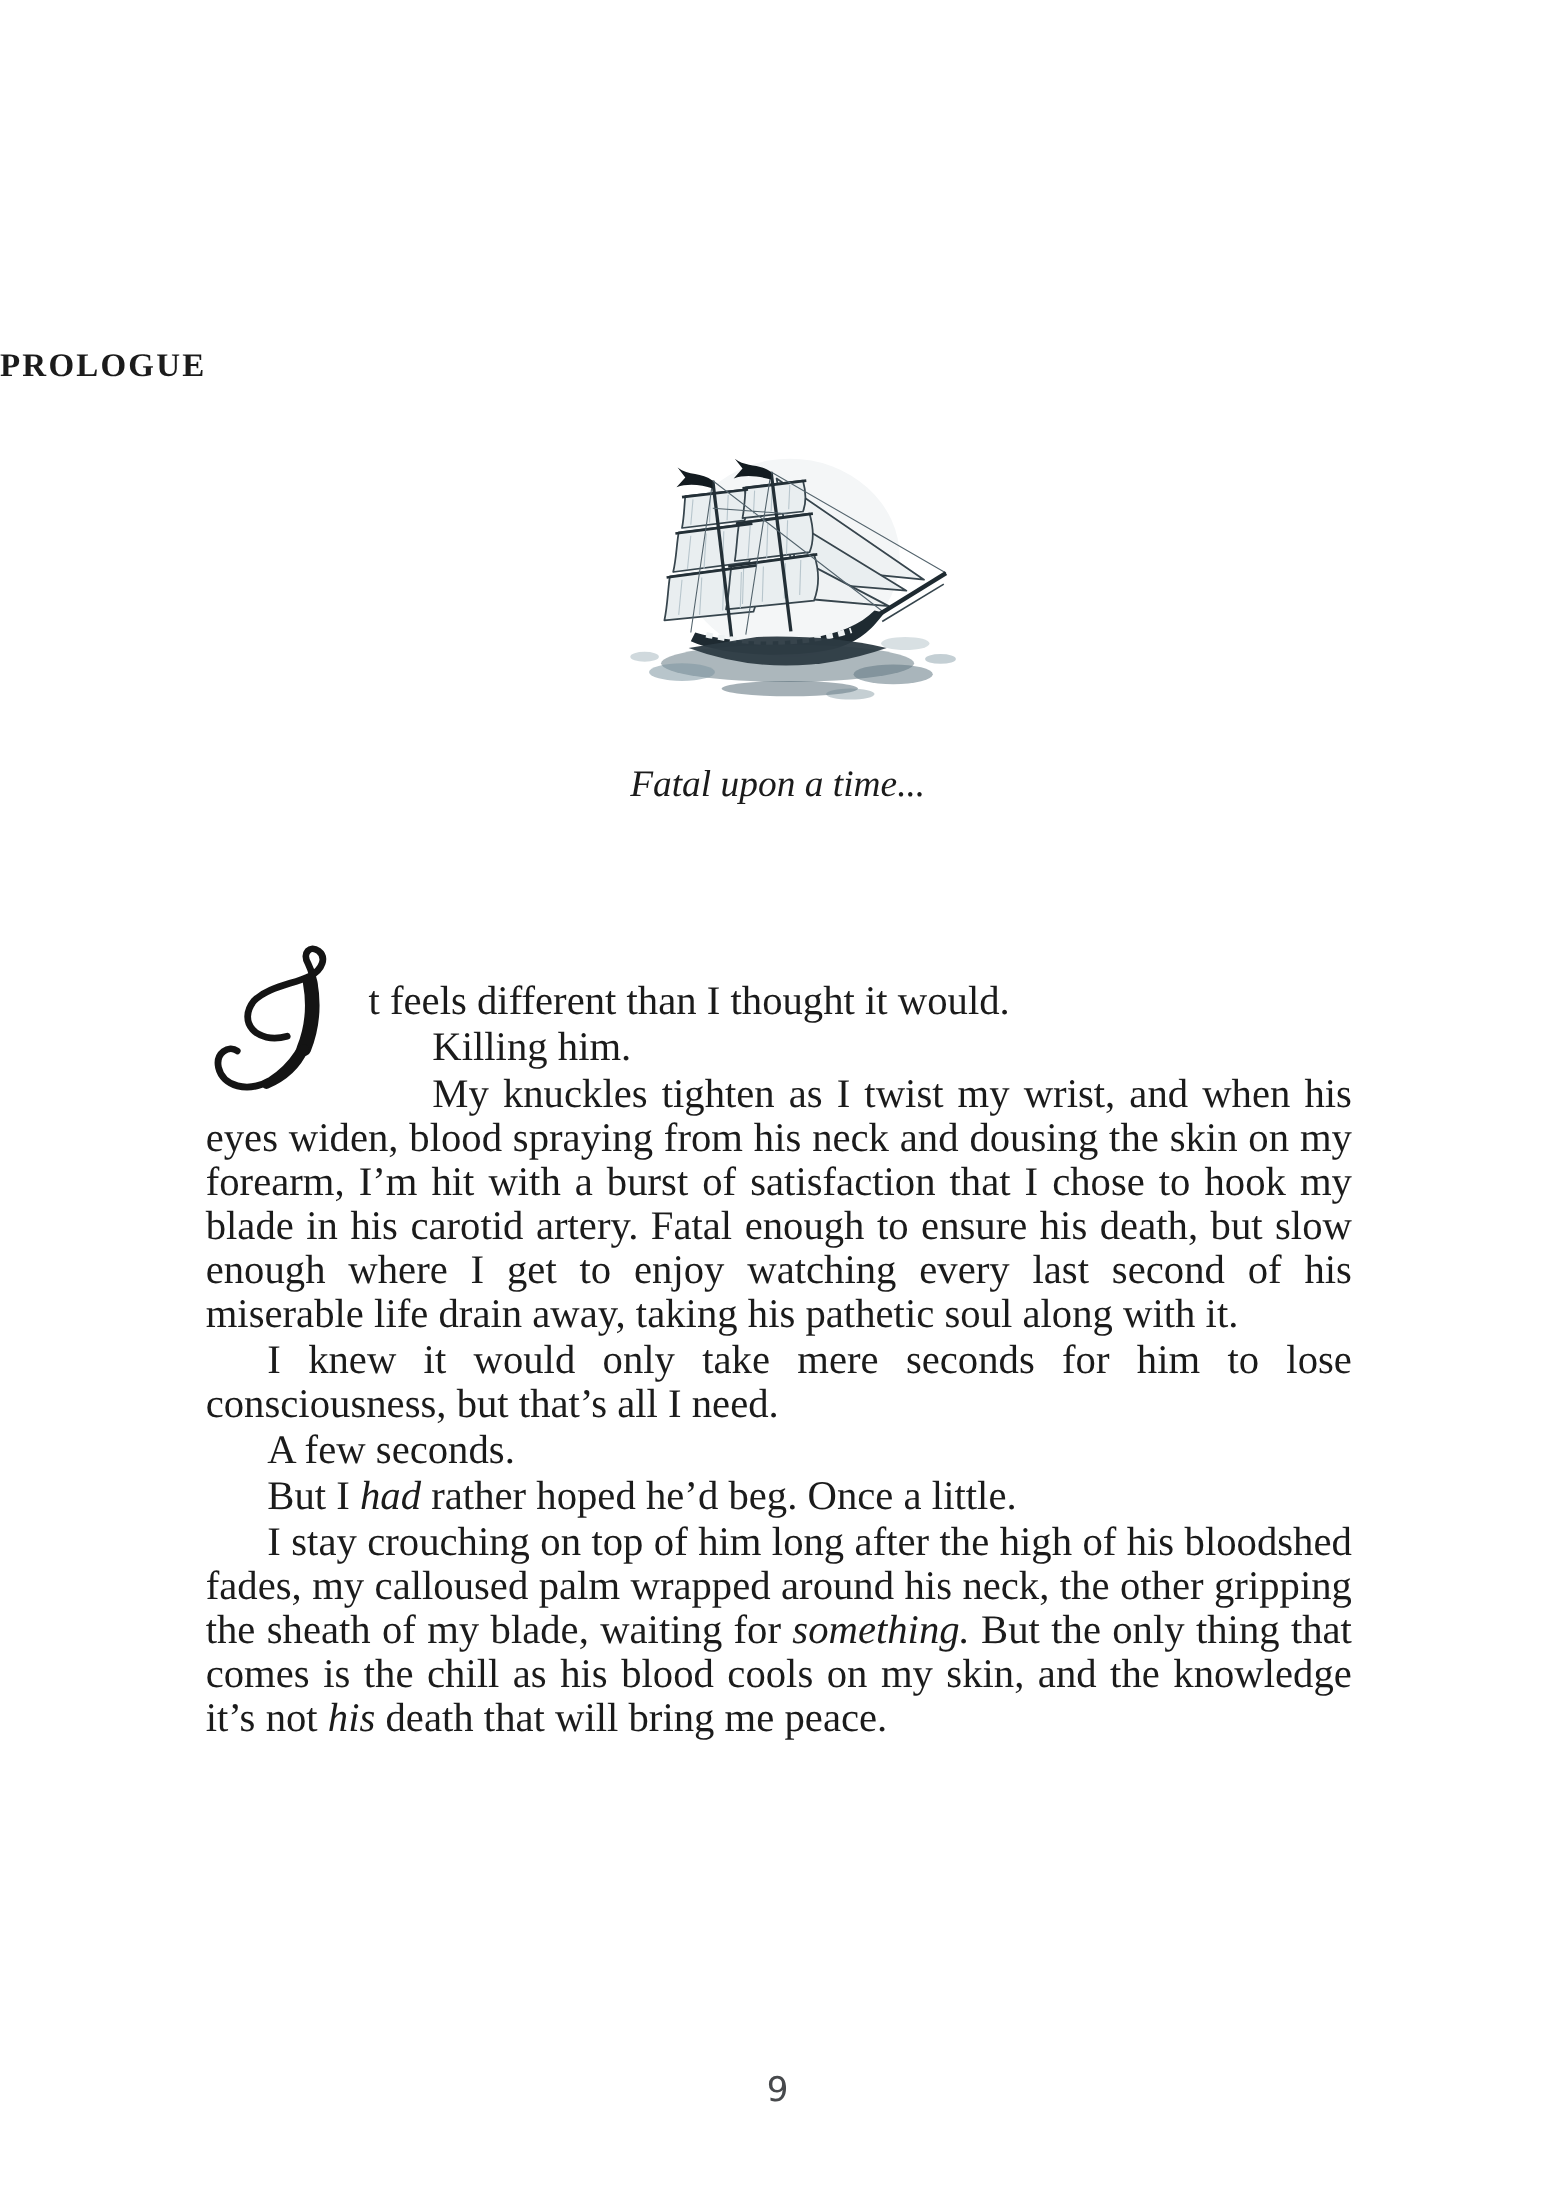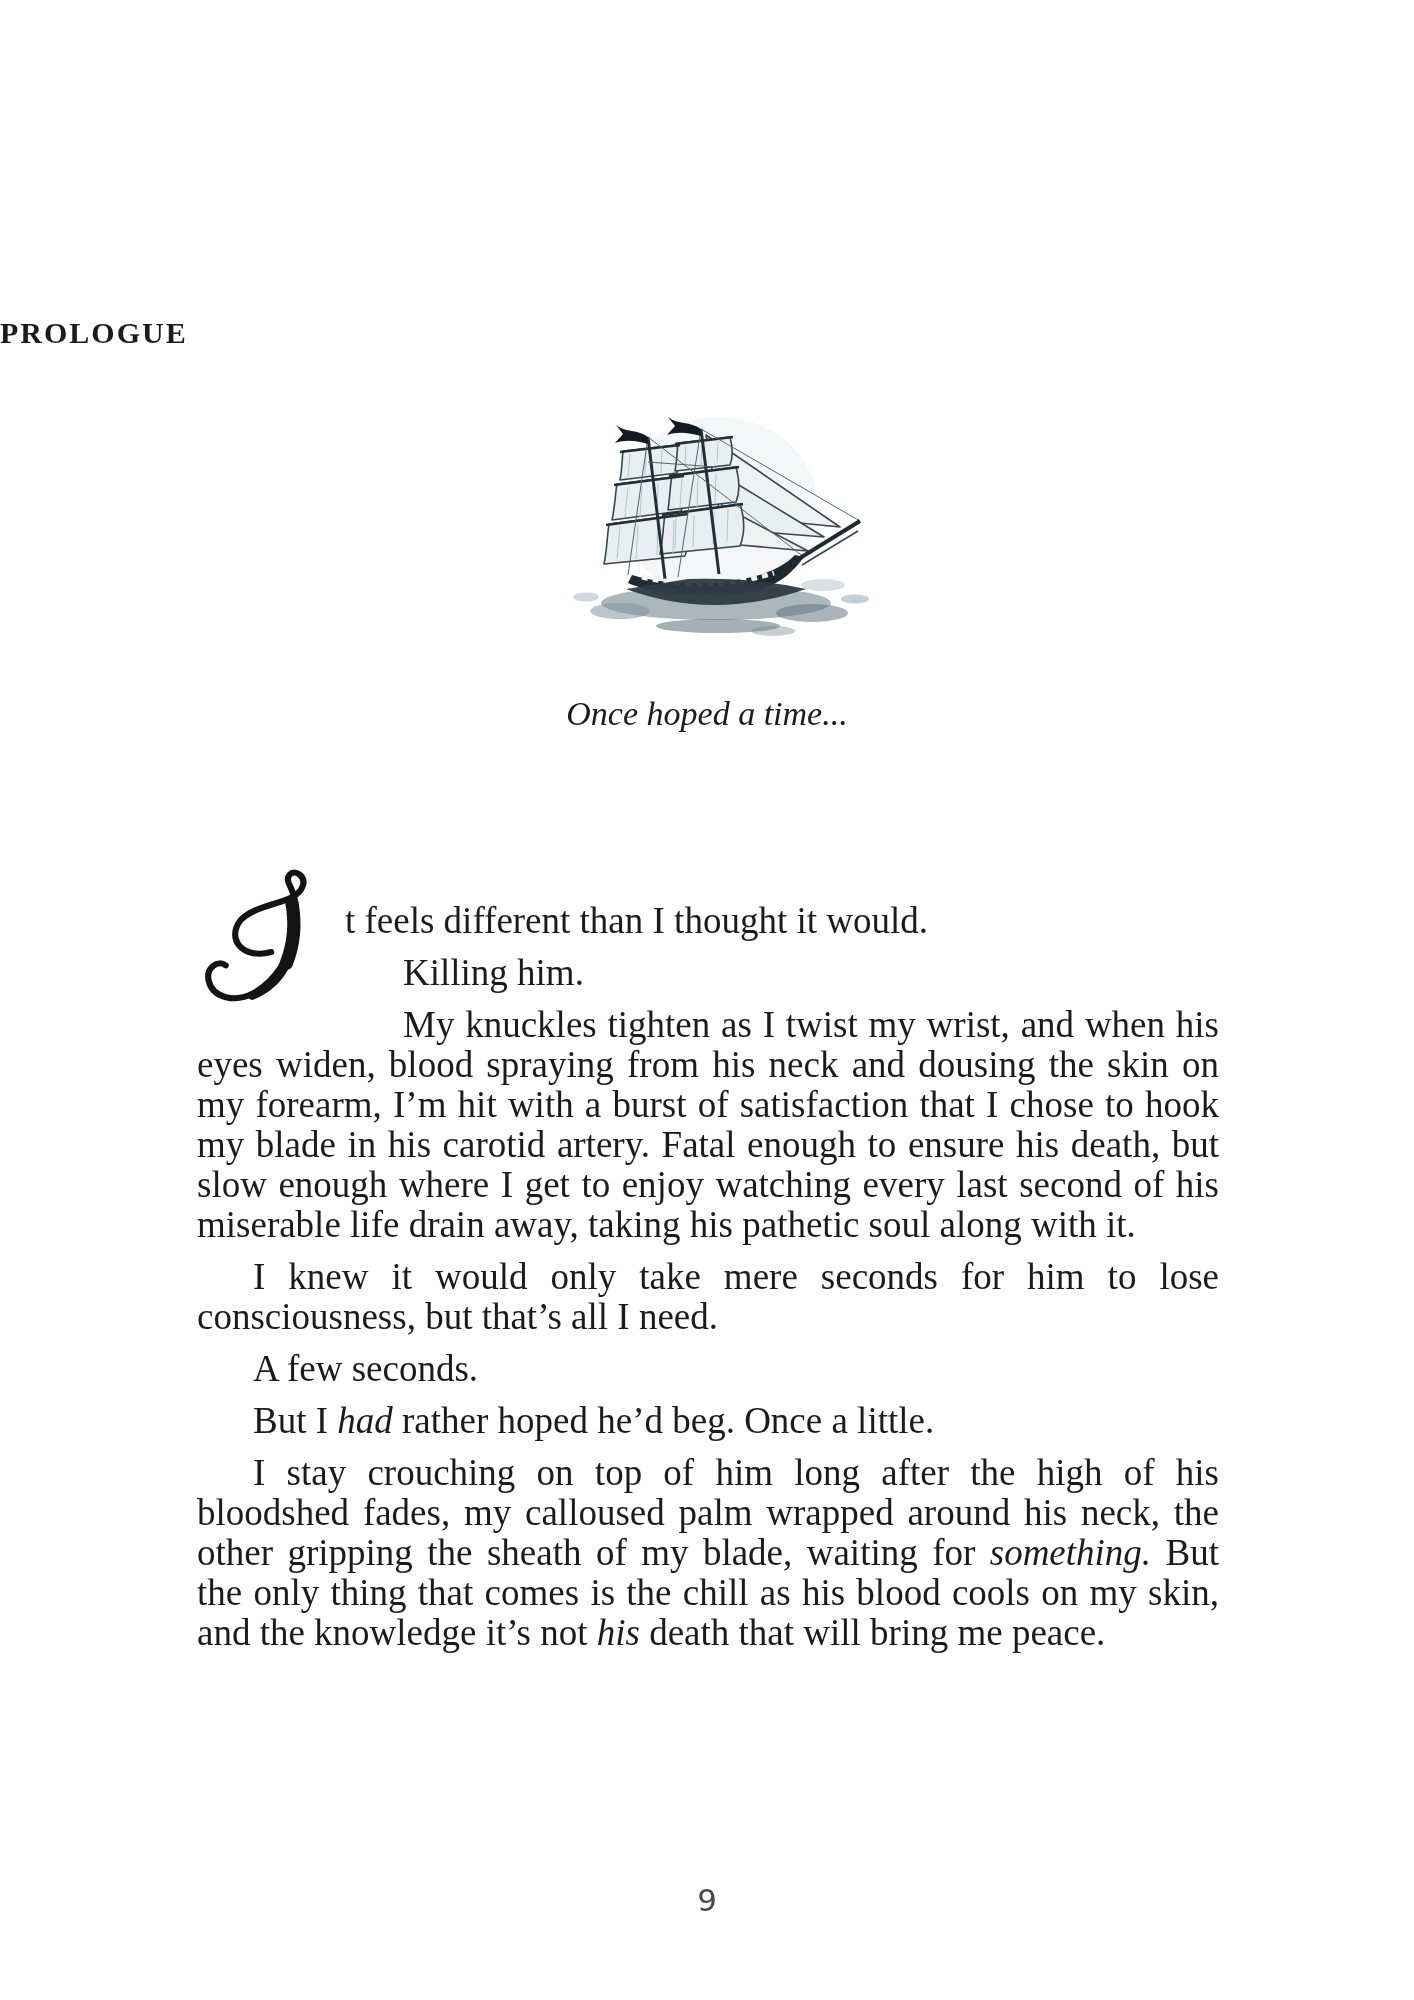--- a/index.html
+++ b/index.html
@@ -34,21 +34,21 @@
     font-size: 34px;
   }
   .body-text {
     position: absolute;
     left: 185px; top: 889px;
     width: 1046px;
     font-size: 37px;
     line-height: 40px;
     text-align: justify;
   }
-  .para { margin: 12px; }
+  .para { margin: 2px; }
   .para.indent-none   { text-indent: 0; }
   .para.indent-hang   { text-indent: 58px; }
   .para.indent-normal { text-indent: 56px; }
   .para em { font-style: italic; }
   .dropcap {
     float: left;
     width: 148px;
     height: 118px;
   }
   .dropcap svg {
@@ -134,21 +134,21 @@
         <ellipse cx="205" cy="224" rx="22" ry="5" fill="#6e8792" opacity="0.4"></ellipse>
       </g>
 
       <g fill="#131b20">
         <path d="M80 30 C 70 22 58 26 48 18 L 55 27 L 47 36 C 58 32 70 34 80 37 Z"></path>
         <path d="M133 22 C 122 14 110 18 100 10 L 107 19 L 99 28 C 110 24 122 26 133 29 Z"></path>
       </g>
     </svg>
   </div>
 
-  <div class="tagline">Once hoped a time...</div>
+  <div class="tagline">Fatal upon a time...</div>
 
   <div class="body-text">
       <p class="para indent-none">
   <span class="dropcap" aria-label="I">
     <svg viewBox="0 0 160 150" aria-hidden="true">
       <g fill="none" stroke="#141414" stroke-linecap="round">
         <path d="M 78 92 C 48 100 30 78 46 58 C 60 44 84 42 100 34 C 112 28 116 16 108 10 C 100 4 92 12 98 22 C 104 34 106 52 102 72 C 97 98 84 120 62 134 C 40 147 16 140 12 122 C 9 108 22 100 30 106" stroke-width="6.5"></path>
         <path d="M 100 40 C 104 62 102 84 94 104" stroke-width="14"></path>
         <path d="M 94 104 C 86 122 72 132 58 138" stroke-width="9"></path>
       </g>

